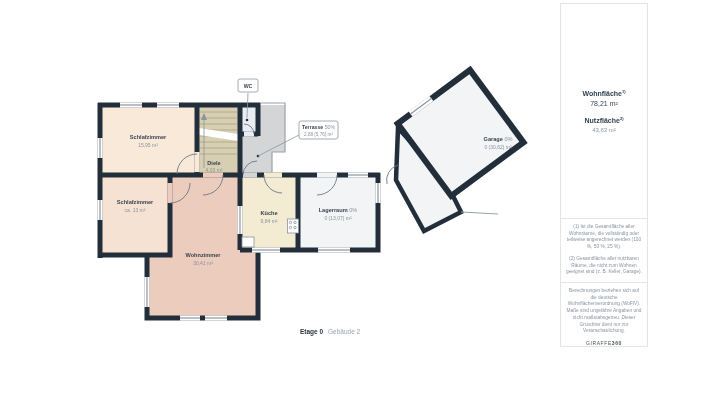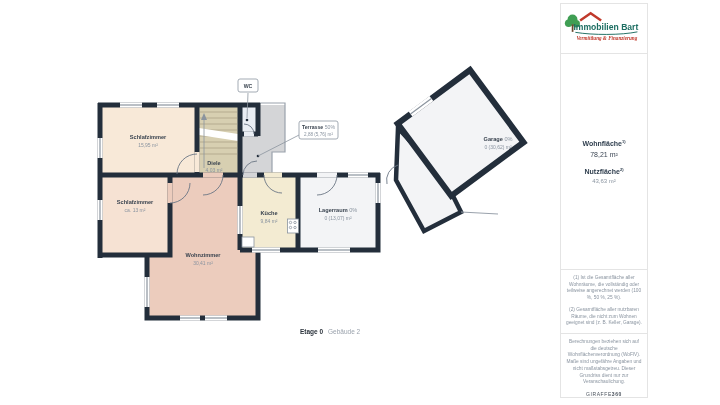--- a/index.html
+++ b/index.html
@@ -178,34 +178,20 @@
   </g>
 
   <g>
     <text class="floor-b" x="300" y="334">Etage 0</text>
     <text class="floor-r" x="328" y="334">Gebäude 2</text>
   </g>
 </svg>
 
 <div class="sidebar">
 
-  <div class="box logo-box">
-    <svg width="84" height="42" viewBox="0 0 88 40">
-      <g>
-        <circle cx="11" cy="10" r="5.2" fill="#3f9e53"></circle>
-        <circle cx="7" cy="14" r="4" fill="#3f9e53"></circle>
-        <circle cx="15" cy="14.5" r="3.8" fill="#3f9e53"></circle>
-        <rect x="10.2" y="15" width="1.8" height="8" fill="#6b4a2f"></rect>
-      </g>
-      <path d="M19 11 L30 3.5 L41 11" fill="none" stroke="#c0392b" stroke-width="2.6"></path>
-      <text x="46" y="21" text-anchor="middle" font-size="9" font-weight="bold" fill="#1d6e62">Immobilien Bart</text>
-      <path d="M14 23.5 C 32 26.5, 62 26.5, 79 23" fill="none" stroke="#1d6e62" stroke-width="1"></path>
-      <text x="47" y="32" text-anchor="middle" font-size="5.4" font-weight="bold" font-style="italic" fill="#c0392b" style="font-family:'Liberation Serif',serif;">Vermittlung &amp; Finanzierung</text>
-    </svg>
-  </div>
 
   <div class="box area-box">
     <div class="area-label"><span>Wohnfläche</span><sup>1)</sup></div>
     <div class="area-value">78,21 m²</div>
     <div class="area-label"><span>Nutzfläche</span><sup>2)</sup></div>
     <div class="area-value small">43,63 m²</div>
   </div>
 
   <div class="box notes-box">
     <p>(1) Ist die Gesamtfläche aller Wohnräume, die vollständig oder teilweise angerechnet werden (100 %, 50 %, 25 %).</p>

